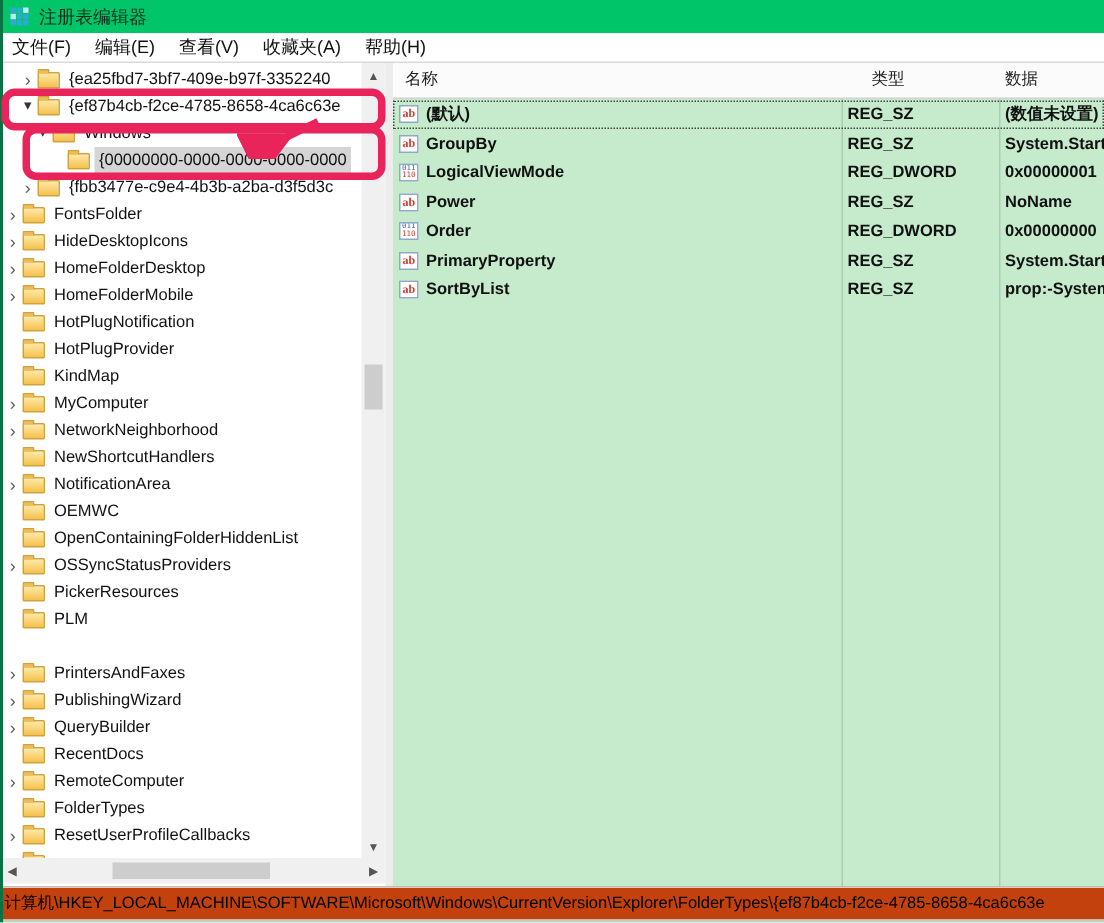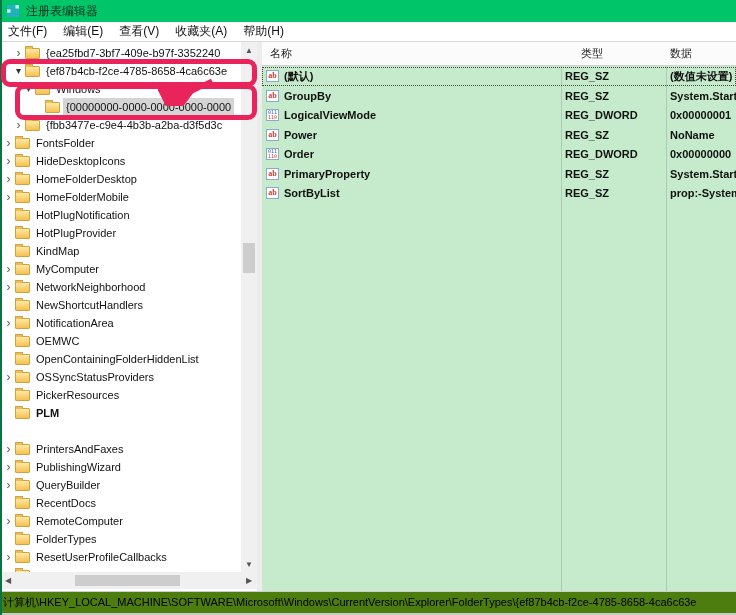--- a/index.html
+++ b/index.html
@@ -78,21 +78,21 @@
   .vicon.dw .l1{display:block;color:#2a5fc4;margin-top:0px;}
   .vicon.dw .l2{display:block;color:#d03a2b;}
   .vname,.vtype,.vdata{position:absolute;top:0;font-size:11px;color:#111;white-space:nowrap;overflow:hidden;font-weight:bold;}
   .vname{left:22px;width:274px;}
   .vtype{left:303px;width:98px;}
   .vdata{left:408px;width:66px;}
 
   
   .statusbar{
     position:absolute;left:0;top:591px;width:736px;height:22px;
-    background:#4d7c0f;border-top:1px solid #cfcfcf;box-sizing:border-box;
+    background:#c2410c;border-top:1px solid #cfcfcf;box-sizing:border-box;
     white-space:nowrap;overflow:hidden;
   }
   .status-text{font-size:11px;color:#000;line-height:20px;padding-left:3px;}
   .bottom-edge{position:absolute;left:0;top:613px;width:736px;height:2px;background:#c2cdc5;}
   .left-edge{position:absolute;left:0;top:0;width:2px;height:615px;background:#0a7343;}
 
   
   .anno-box{position:absolute;border:5px solid var(--annored,#e8245b);border-radius:9px;box-sizing:border-box;z-index:40;}
   #anno-box-1{left:1px;top:59px;width:256px;height:28px;}
   #anno-box-2{left:15px;top:84px;width:242px;height:36px;}
@@ -219,21 +219,21 @@
             <span class="tree-arrow" style="left: 3px;">›</span>
             <span class="folder" style="left: 15px;"></span>
             <span class="tree-label" style="left: 33px;">OSSyncStatusProviders</span>
           </div>
           <div class="tree-row" style="top: 342px; padding-left: 12px;">
             <span class="folder" style="left: 15px;"></span>
             <span class="tree-label" style="left: 33px;">PickerResources</span>
           </div>
           <div class="tree-row" style="top: 360px;">
             <span class="folder" style="left: 15px;"></span>
-            <span class="tree-label" style="left: 33px; font-weight: bold;">PLM</span>
+            <span class="tree-label" style="left: 33px;">PLM</span>
           </div>
           <div class="tree-row" style="top: 396px;">
             <span class="tree-arrow" style="left: 3px;">›</span>
             <span class="folder" style="left: 15px;"></span>
             <span class="tree-label" style="left: 33px;">PrintersAndFaxes</span>
           </div>
           <div class="tree-row" style="top: 414px;">
             <span class="tree-arrow" style="left: 3px;">›</span>
             <span class="folder" style="left: 15px;"></span>
             <span class="tree-label" style="left: 33px;">PublishingWizard</span>

